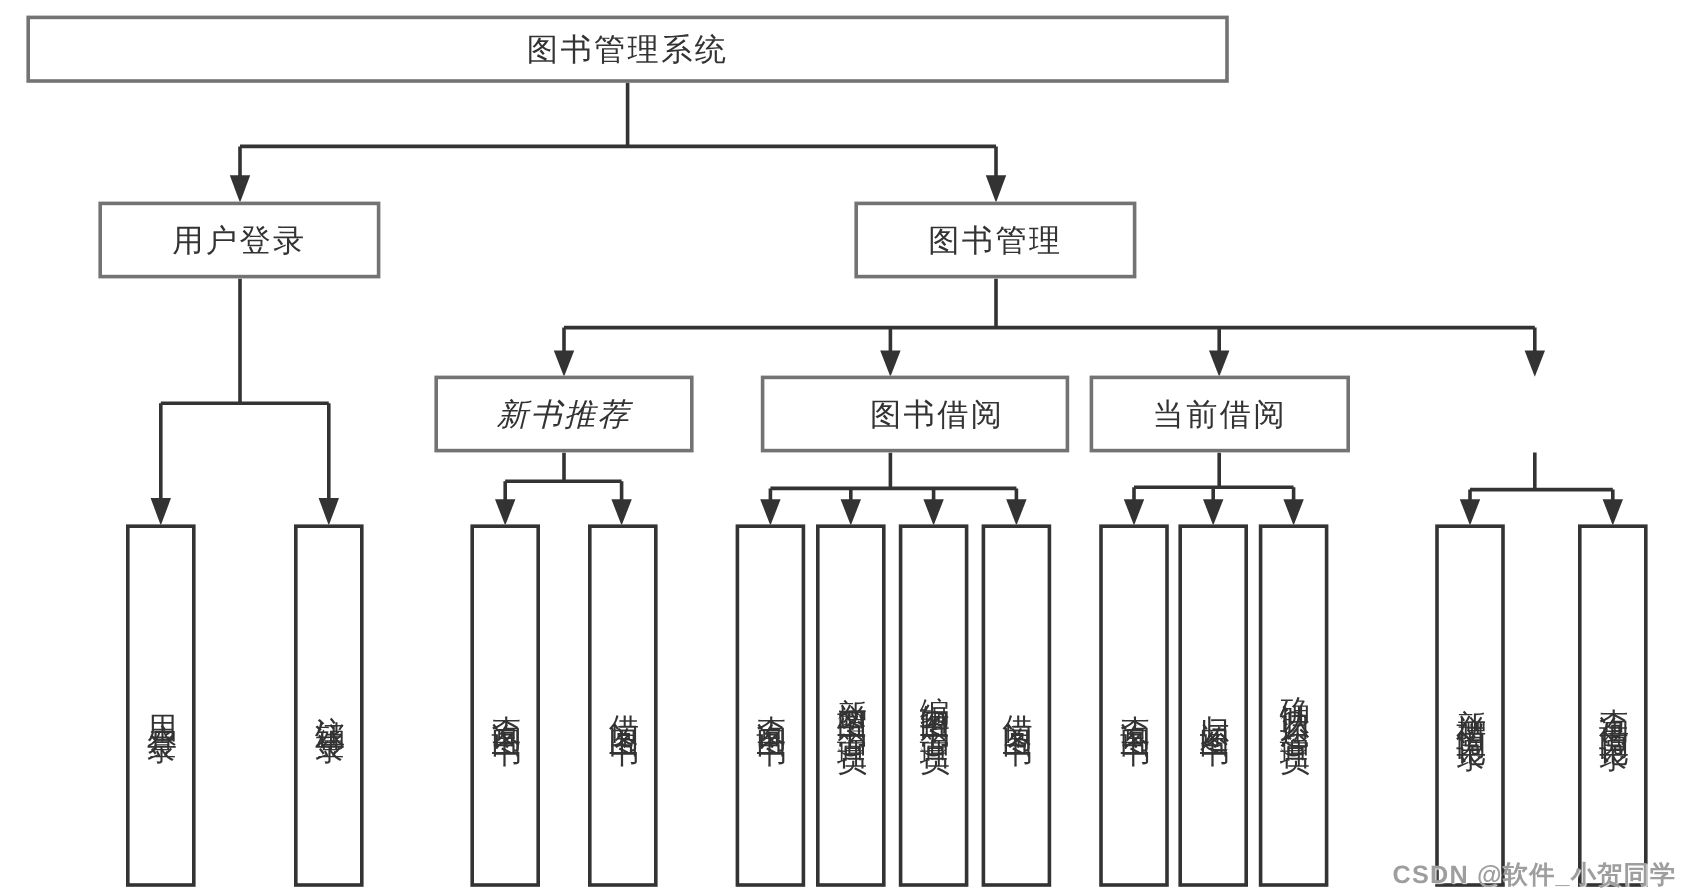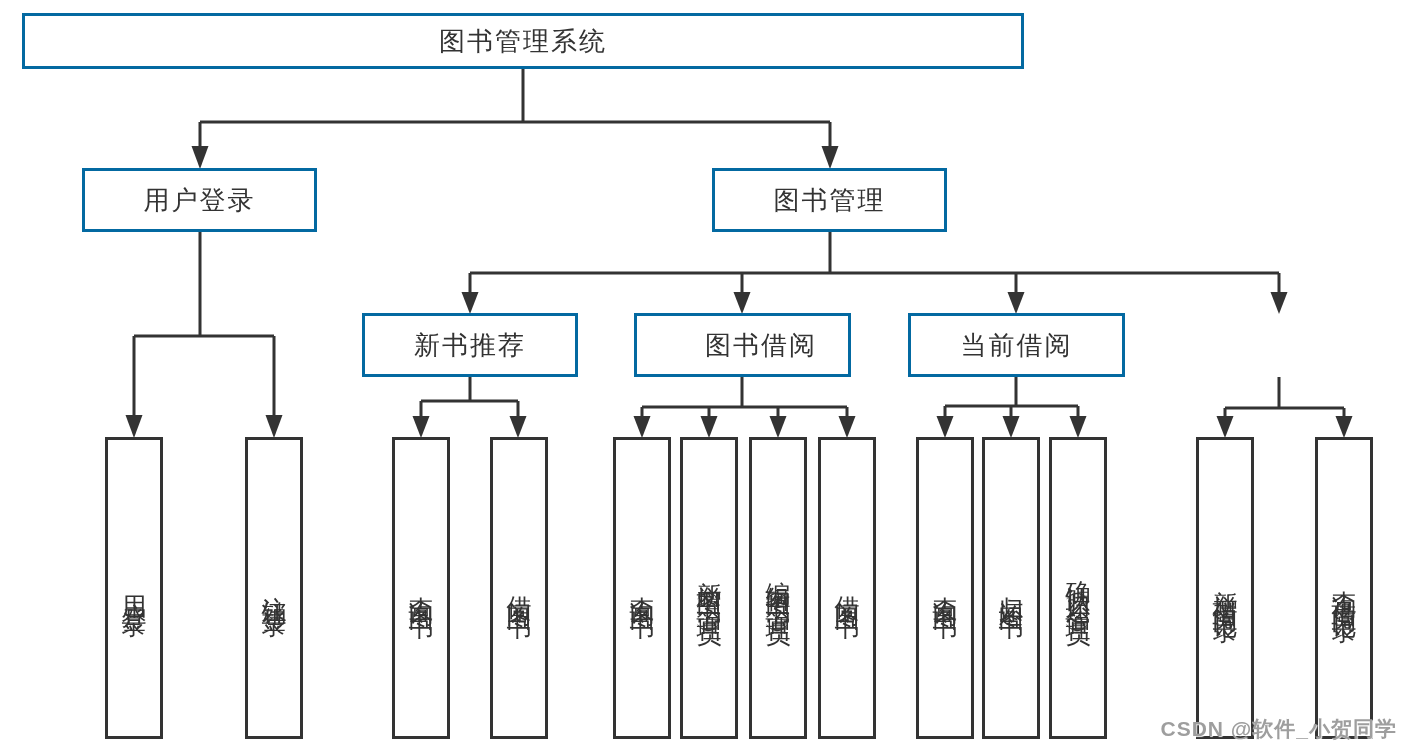--- a/index.html
+++ b/index.html
@@ -17,21 +17,21 @@
 
   svg.connectors {
     position: absolute;
     left: 0; top: 0;
     width: 1405px; height: 747px;
   }
 
   .hbox {
     position: absolute;
     background: #ffffff;
-    border: 3px solid #0369a1;
+    border: 3px solid #737373;
     display: flex;
     align-items: center;
     justify-content: center;
     font-size: 26px;
     letter-spacing: 2px;
     color: #333333;
     white-space: nowrap;
   }
 
   .vbox {
@@ -104,22 +104,22 @@
       <polygon points="1216.5,416 1233.5,416 1225,438"></polygon>
       <polygon points="1335.5,416 1352.5,416 1344,438"></polygon>
     </g>
   </svg>
 
   <div class="hbox" style="left:22px; top:13px; width:1002px; height:56px;">图书管理系统</div>
 
   <div class="hbox" style="left:82px; top:168px; width:235px; height:64px;">用户登录</div>
   <div class="hbox" style="left:712px; top:168px; width:235px; height:64px;">图书管理</div>
 
-  <div class="hbox" style="left:362px; top:313px; width:216px; height:64px;">新书推荐</div>
-  <div class="hbox" style="left:634px; top:313px; width:217px; height:64px;padding-left:37px;">图书借阅</div>
+  <div class="hbox" style="left:362px; top:313px; width:216px; height:64px;font-style:italic;">新书推荐</div>
+  <div class="hbox" style="left:634px; top:313px; width:257px; height:64px;padding-left:37px;">图书借阅</div>
   <div class="hbox" style="left:908px; top:313px; width:217px; height:64px;">当前借阅</div>
 
   <div class="vbox" style="left:105px;">
     <span class="vtext">用户登录</span>
   </div>
   <div class="vbox" style="left:245px;">
     <span class="vtext">注销登录</span>
   </div>
 
   <div class="vbox" style="left:392px;">

